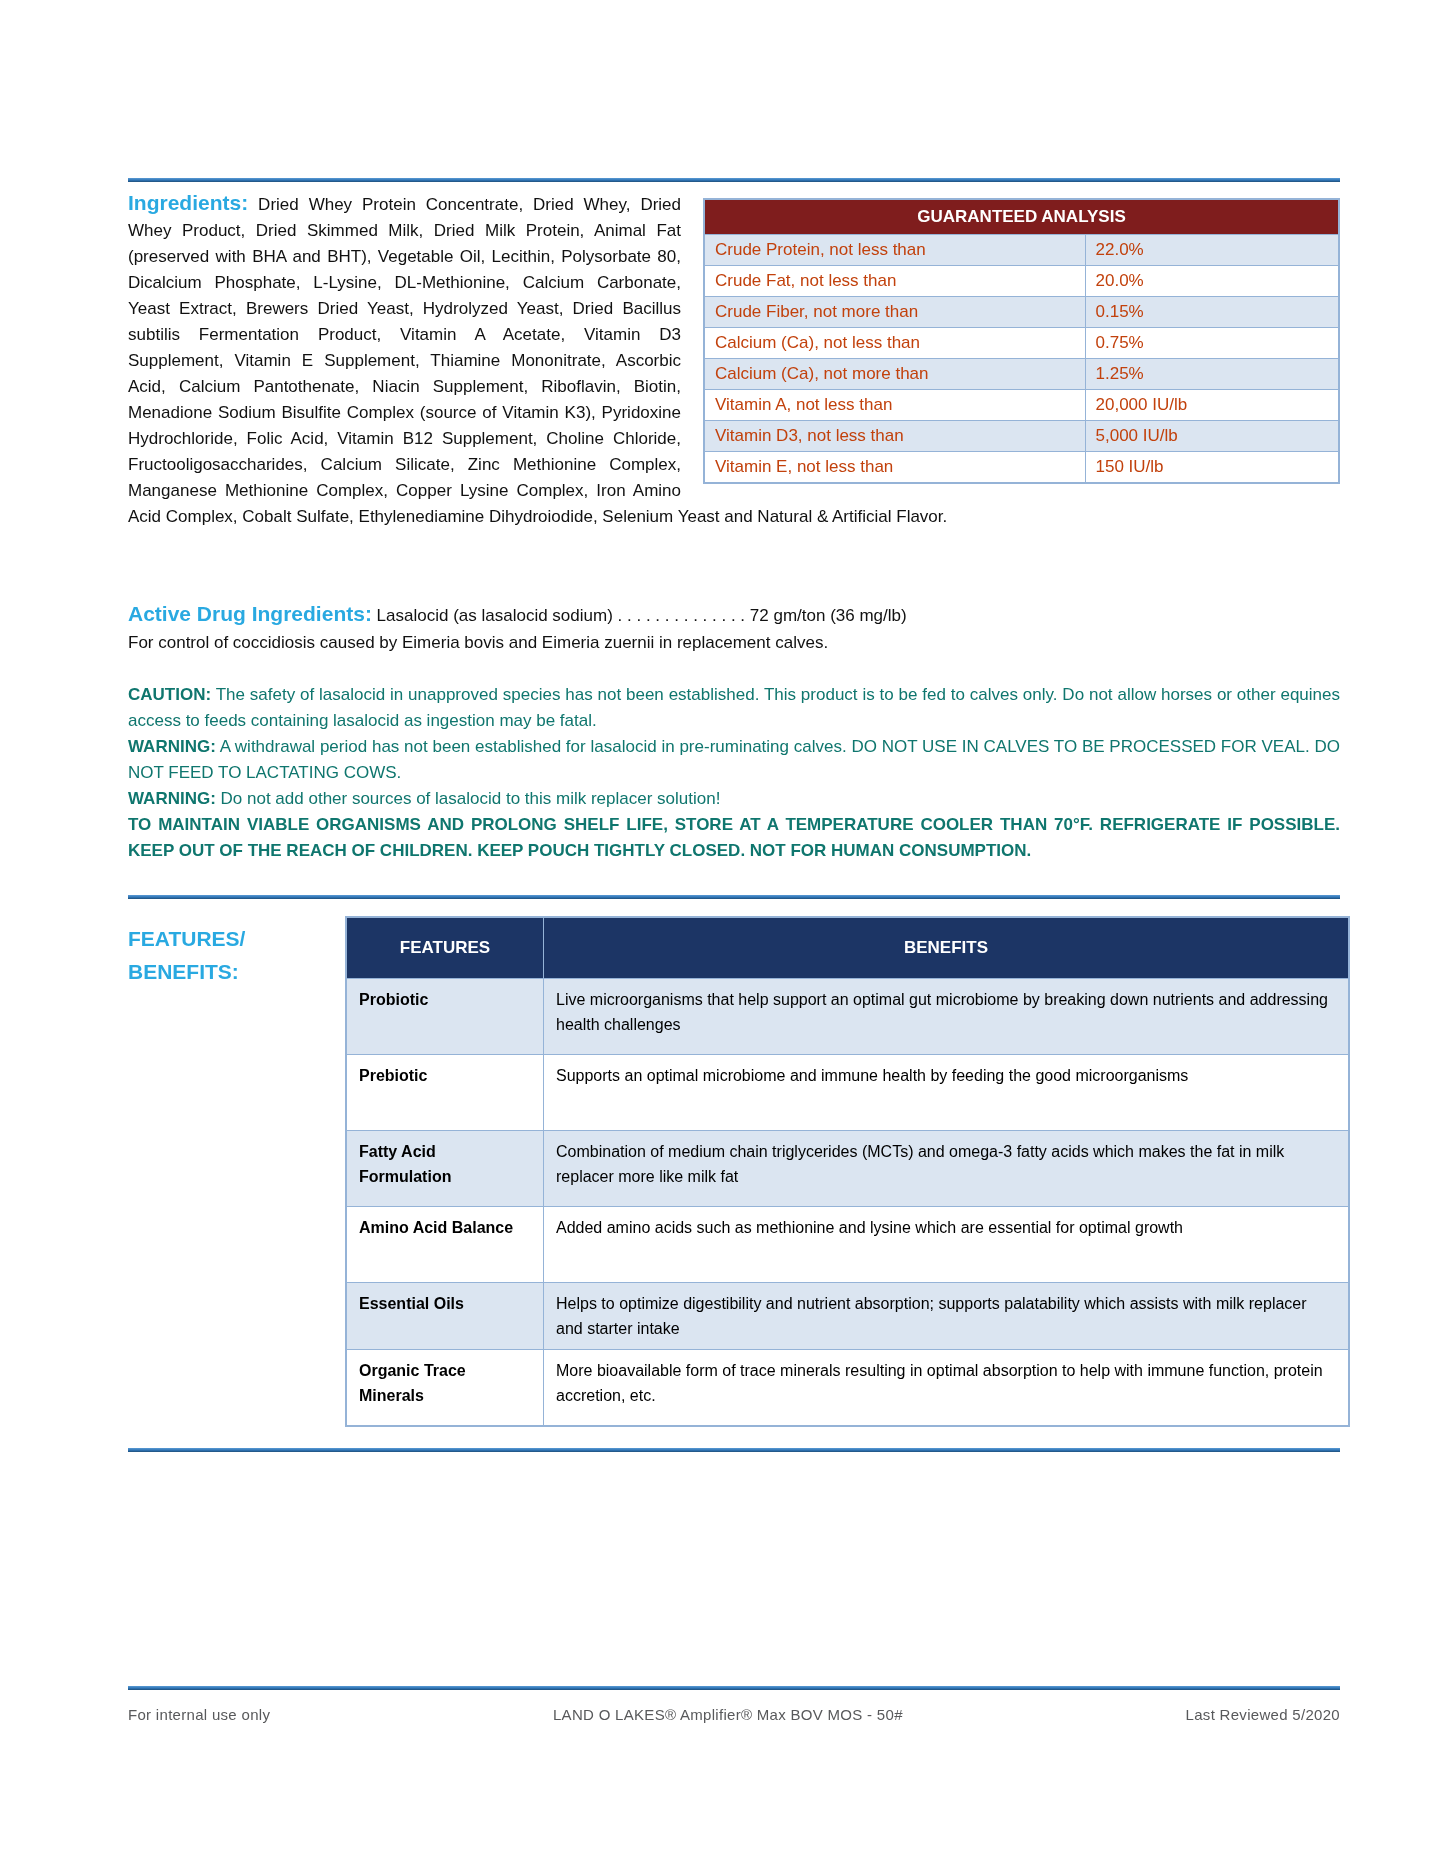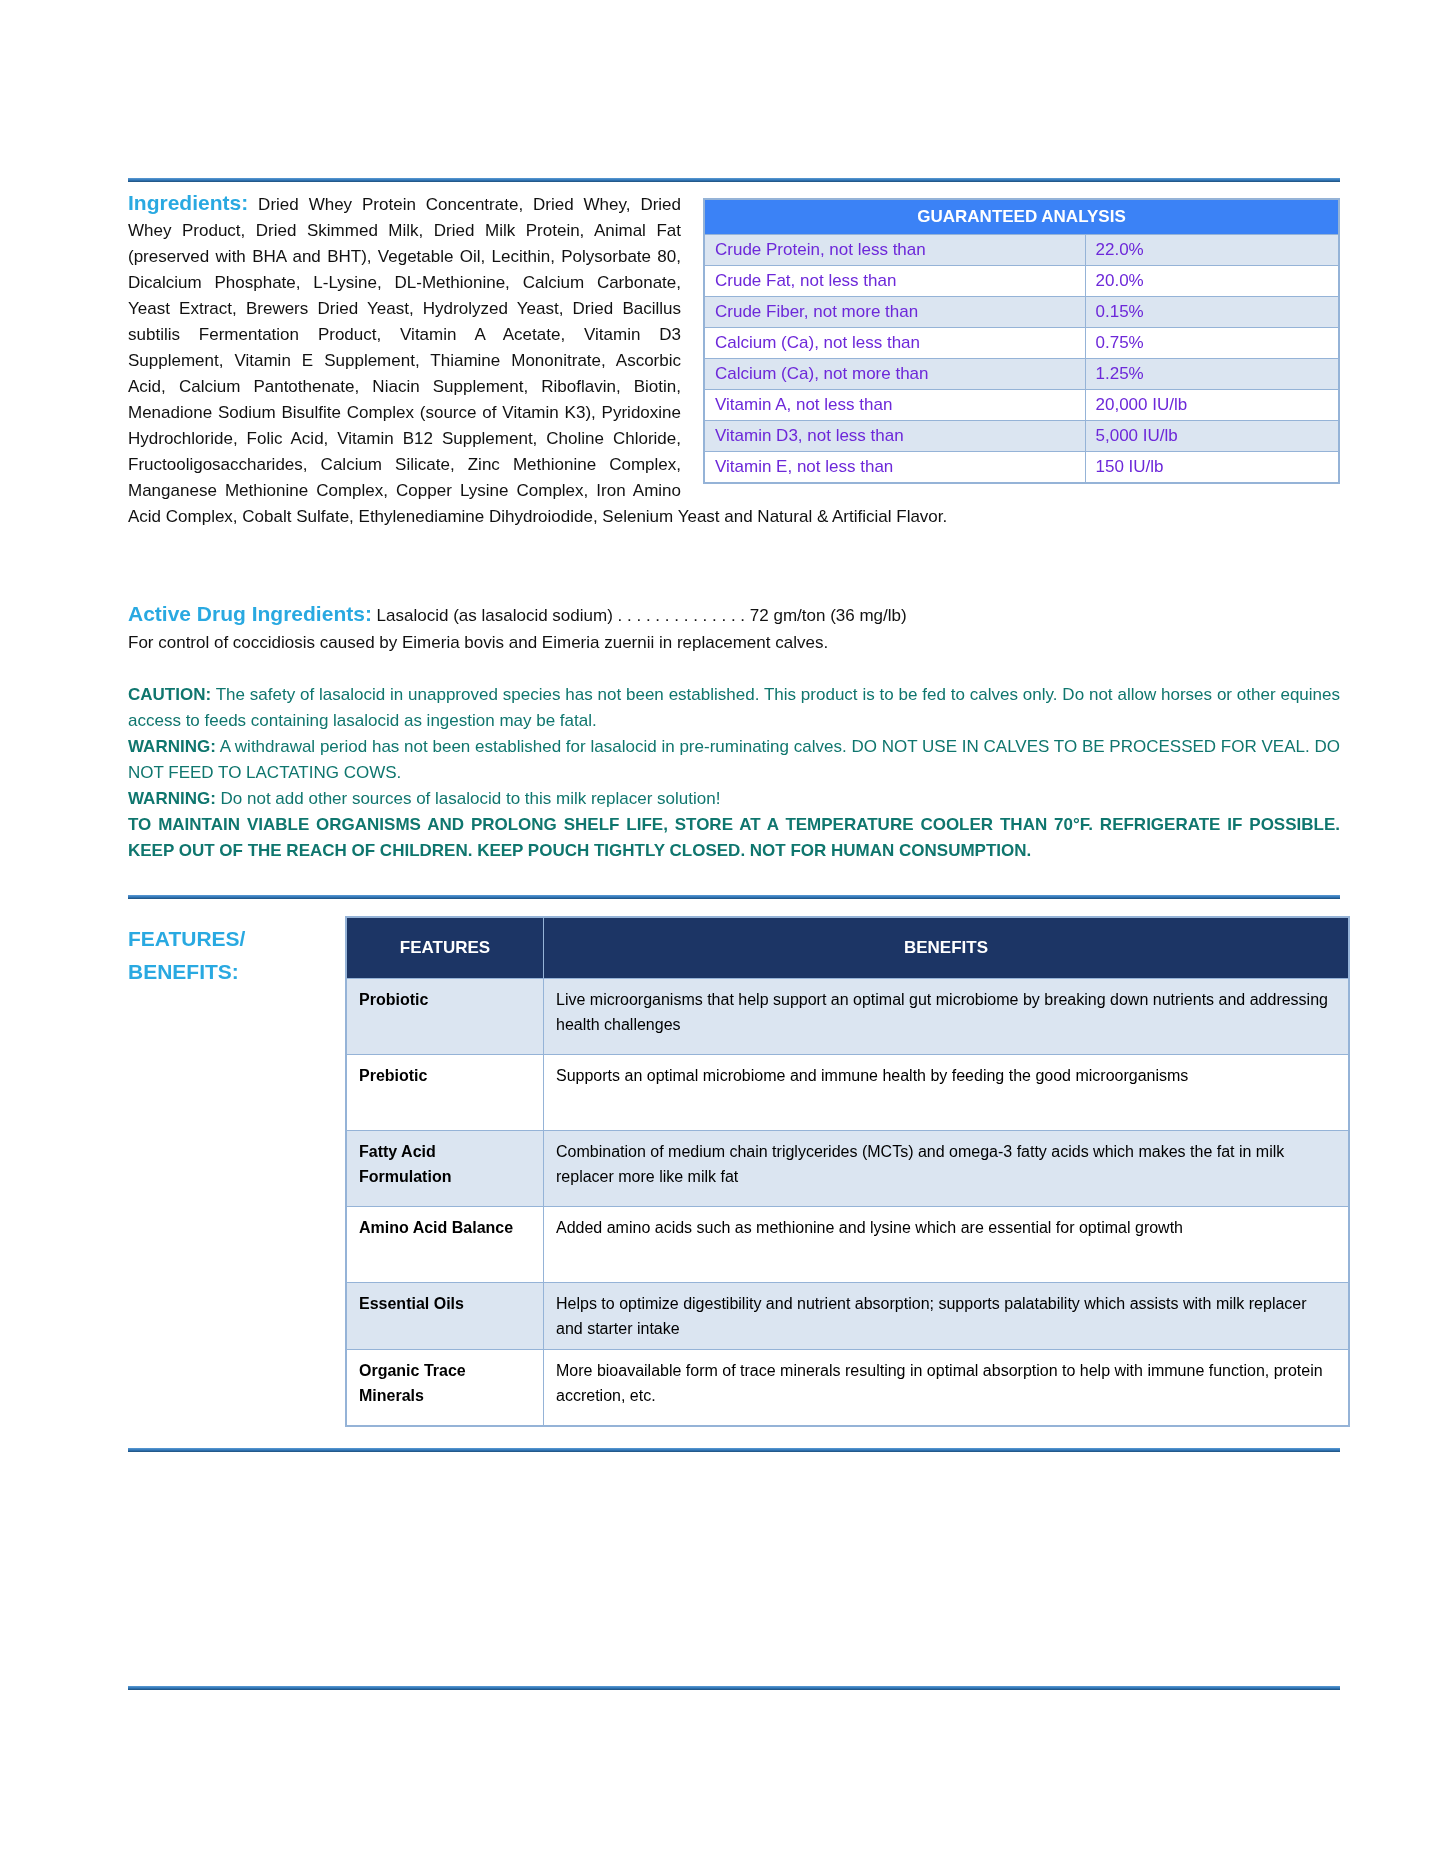--- a/index.html
+++ b/index.html
@@ -25,27 +25,27 @@
   }
   .ga-wrap{
     float:right;width:637px;margin:8px 0 12px 22px;
   }
   table.ga{
     border-collapse:collapse;width:100%;
     border:2px solid #95b3d7;
     font-size:17px;
   }
   table.ga th{
-    background:#3b82f6;color:#ffffff;font-weight:bold;
+    background:#7f1d1d;color:#ffffff;font-weight:bold;
     text-align:center;padding:4px 6px;font-size:17px;
     border:1px solid #95b3d7;
   }
   table.ga td{
     border:1px solid #95b3d7;
-    padding:3px 10px;line-height:24px;color:#6d28d9;
+    padding:3px 10px;line-height:24px;color:#c2410c;
   }
   table.ga td.val{width:40%;}
   table.ga tbody tr:nth-child(odd){background:#dbe5f1;}
   table.ga tbody tr:nth-child(even){background:#ffffff;}
   
   .active-drug{
     position:absolute;left:128px;top:600px;width:1212px;
     font-size:17px;line-height:27px;color:#111;
   }
   
@@ -200,14 +200,19 @@
             <td class="fcol">Organic Trace Minerals</td>
             <td>More bioavailable form of trace minerals resulting in optimal absorption to help with immune function, protein accretion, etc.</td>
           </tr>
       </tbody>
     </table>
   </div>
 
   <div class="rule" style="top:1448px;"></div>
 
   <div class="rule footer-rule"></div>
+  <div class="footer-text">
+    <span>For internal use only</span>
+    <span>LAND O LAKES® Amplifier® Max BOV MOS  - 50#</span>
+    <span>Last Reviewed 5/2020</span>
+  </div>
 
 </div>
 
 </body></html>

